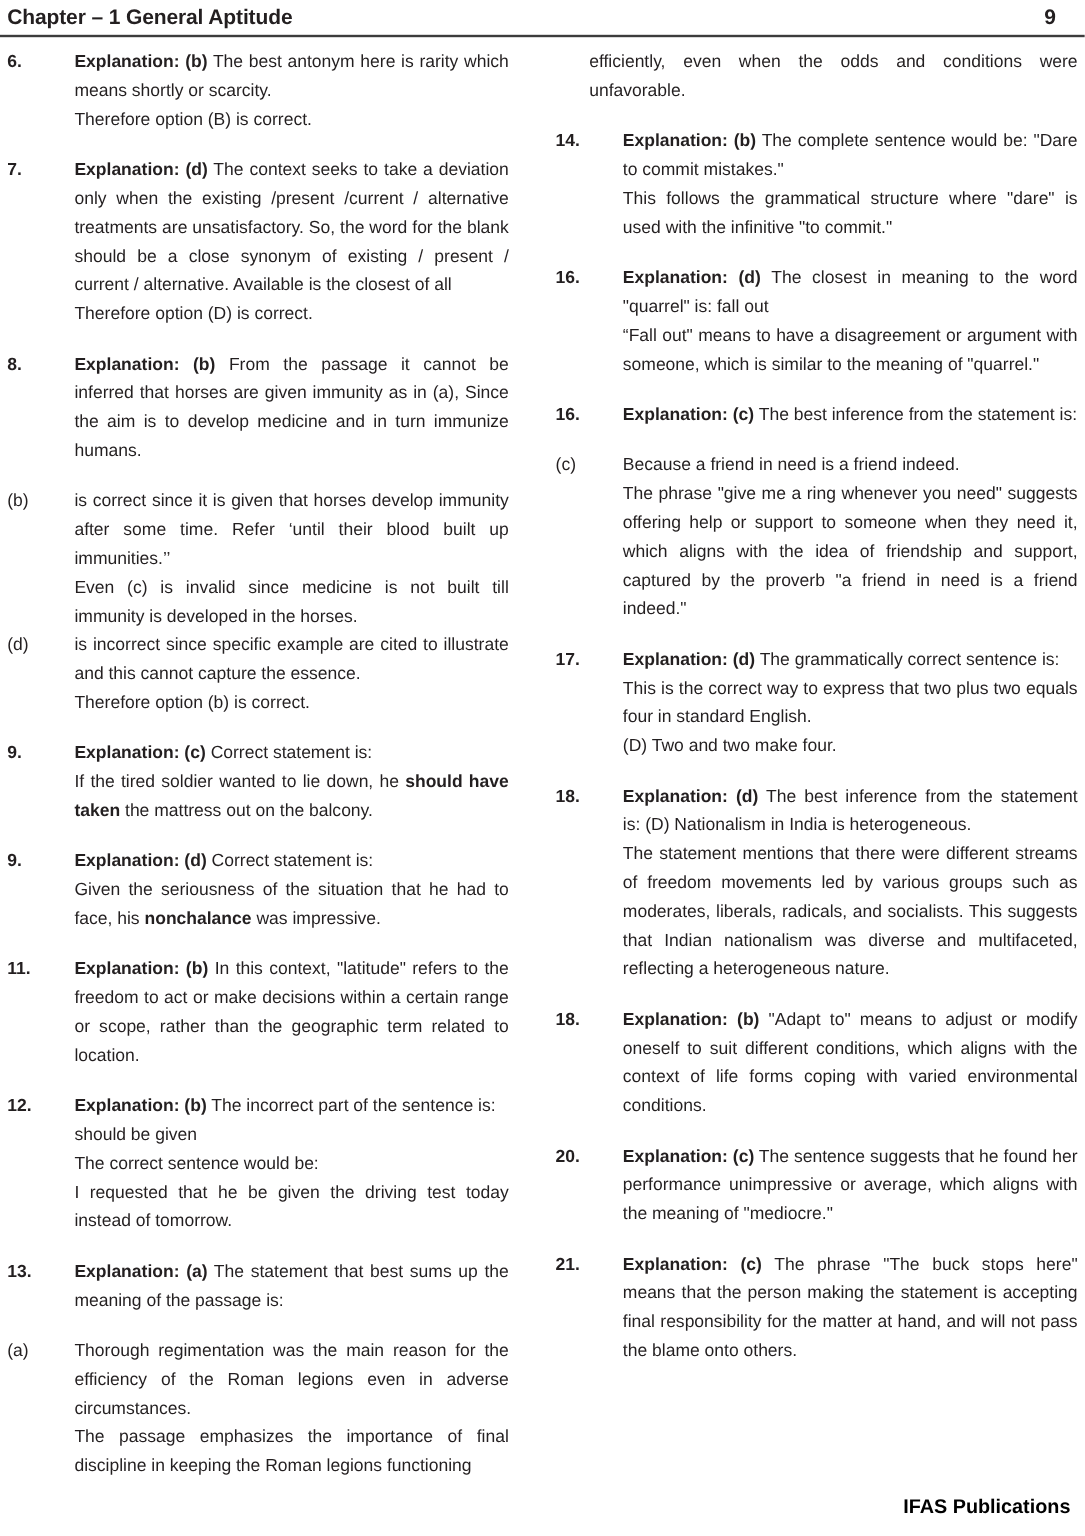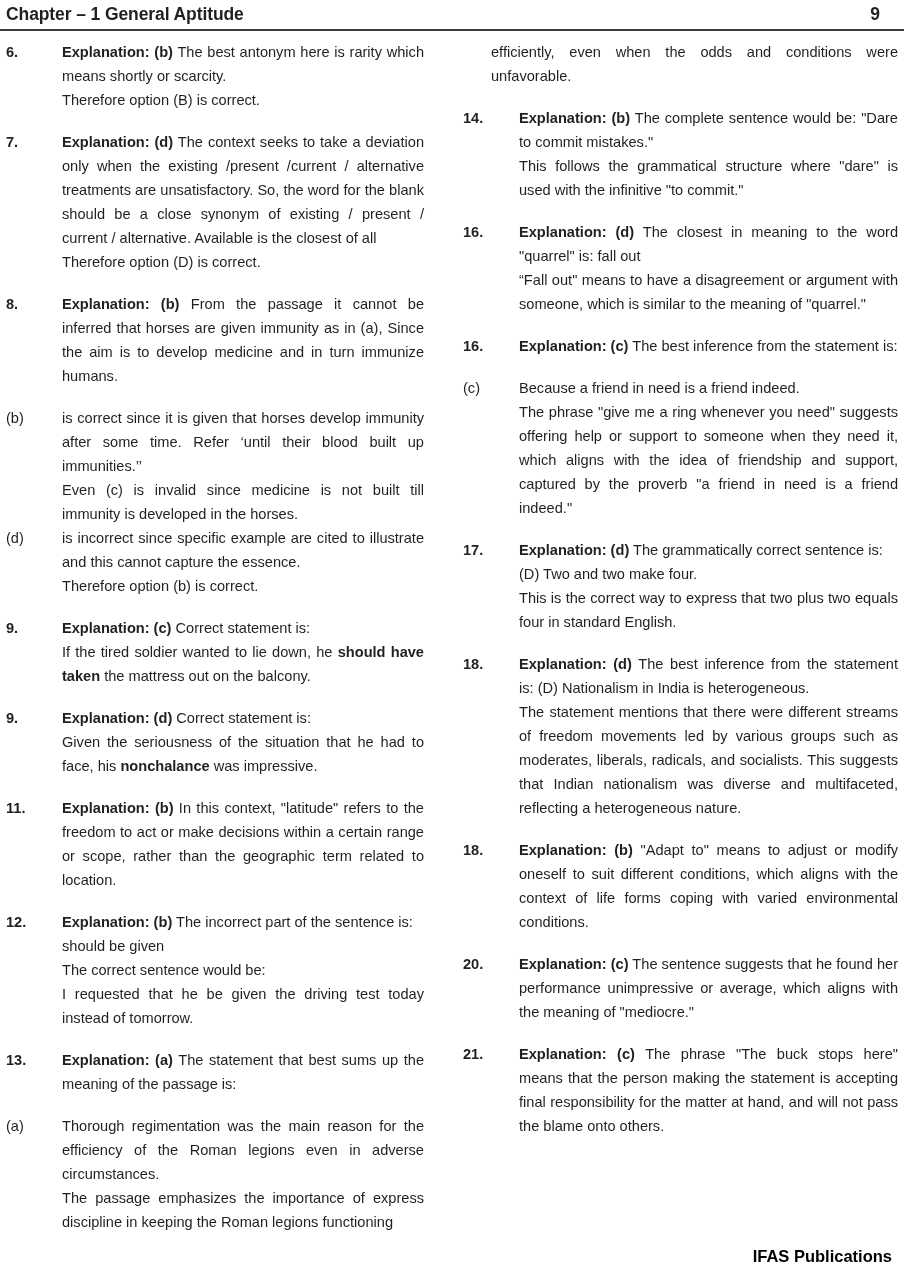--- a/index.html
+++ b/index.html
@@ -186,21 +186,21 @@
         <div class="item">
           <div class="marker">13.</div>
           <div class="body-text">
             <div class="p"><b>Explanation: (a)</b> The statement that best sums up the meaning of the passage is:</div>
           </div>
         </div>
         <div class="item tight">
           <div class="marker sub">(a)</div>
           <div class="body-text">
             <div class="p">Thorough regimentation was the main reason for the efficiency of the Roman legions even in adverse circumstances.</div>
-            <div class="p">The passage emphasizes the importance of express discipline in keeping the Roman legions functioning</div>
+            <div class="p">The passage emphasizes the importance of final discipline in keeping the Roman legions functioning</div>
           </div>
         </div>
       </div>
     <div class="col col-right" id="right-col">
         <div class="continued">efficiently, even when the odds and conditions were unfavorable.</div>
         <div style="margin-top: 18px;">
           <div class="item">
             <div class="marker">14.</div>
             <div class="body-text">
               <div class="p"><b>Explanation: (b)</b> The complete sentence would be: "Dare to commit mistakes."</div>
@@ -224,22 +224,22 @@
             <div class="marker sub">(c)</div>
             <div class="body-text">
               <div class="p">Because a friend in need is a friend indeed.</div>
               <div class="p">The phrase "give me a ring whenever you need" suggests offering help or support to someone when they need it, which aligns with the idea of friendship and support, captured by the proverb "a friend in need is a friend indeed."</div>
             </div>
           </div>
           <div class="item">
             <div class="marker">17.</div>
             <div class="body-text">
               <div class="p"><b>Explanation: (d)</b> The grammatically correct sentence is:</div>
+              <div class="p">This is the correct way to express that two plus two equals four in standard English.</div>
               <div class="p">(D) Two and two make four.</div>
-              <div class="p">This is the correct way to express that two plus two equals four in standard English.</div>
             </div>
           </div>
           <div class="item">
             <div class="marker">18.</div>
             <div class="body-text">
               <div class="p"><b>Explanation: (d)</b> The best inference from the statement is: (D) Nationalism in India is heterogeneous.</div>
               <div class="p">The statement mentions that there were different streams of freedom movements led by various groups such as moderates, liberals, radicals, and socialists. This suggests that Indian nationalism was diverse and multifaceted, reflecting a heterogeneous nature.</div>
             </div>
           </div>
           <div class="item">

